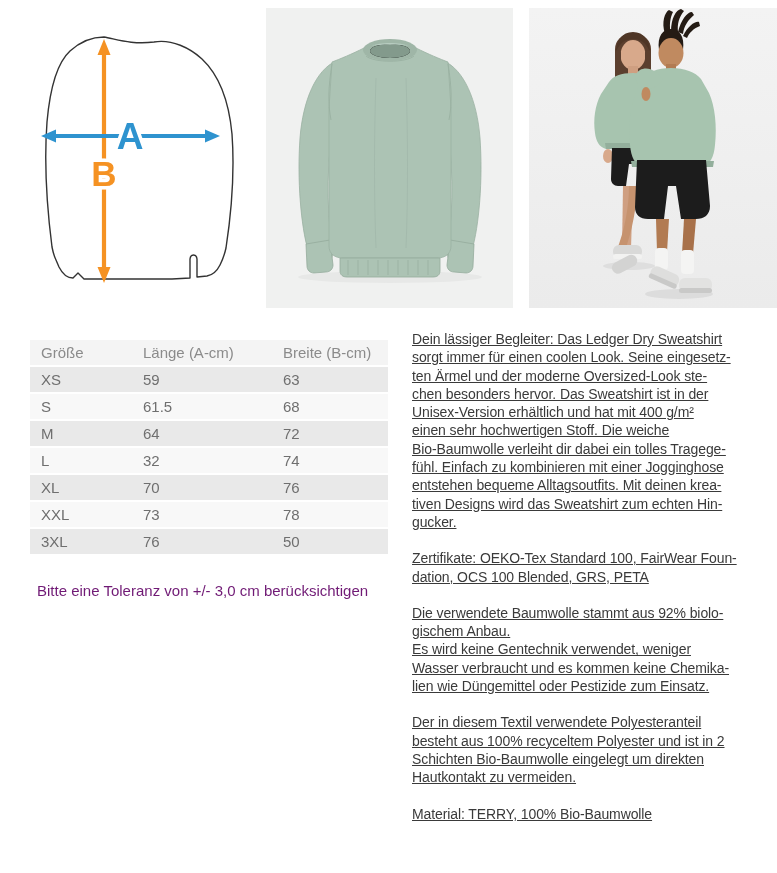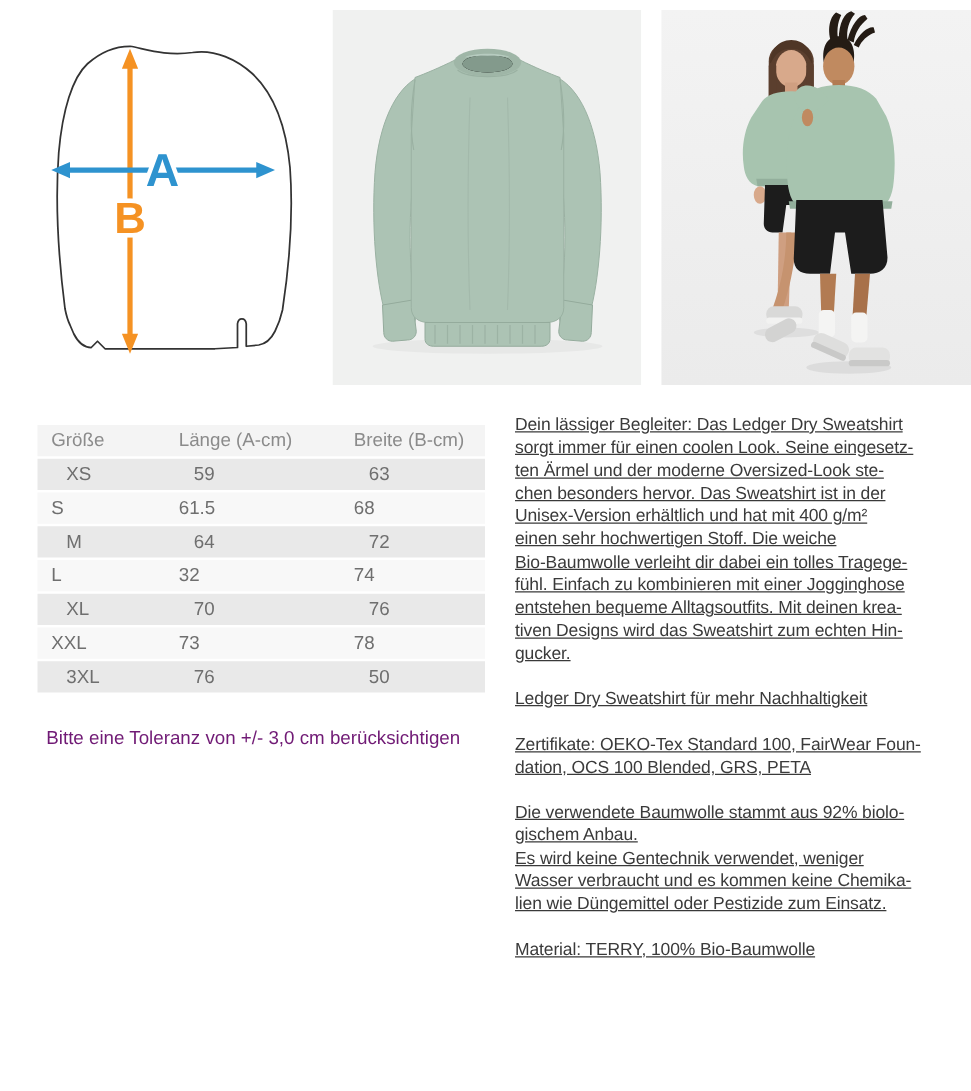--- a/index.html
+++ b/index.html
@@ -11,21 +11,21 @@
   .img-box{position:absolute;top:8px;}
   #size-diagram{left:20px;top:10px;width:230px;height:300px;}
   #product-photo{left:266px;width:247px;height:300px;}
   #models-photo{left:529px;width:248px;height:300px;}
 
   
   .size-table{position:absolute;left:30px;top:340px;width:358px;font-size:15px;}
   .t-row{display:grid;grid-template-columns:102px 140px 1fr;height:25px;margin-bottom:2px;align-items:center;}
   .t-row > div{padding-left:11px;white-space:nowrap;overflow:hidden;}
   .t-head{background:#f4f4f4;color:#8b8b8b;}
-  .t-odd{background:#e9e9e9;color:#6f6f6f;padding-left:12px;}
+  .t-odd{background:#e9e9e9;color:#6f6f6f;}
   .t-even{background:#f8f8f8;color:#6f6f6f;}
 
   .tolerance{position:absolute;left:37px;top:582px;font-size:15px;color:#701a75;}
 
   
   .desc{position:absolute;left:412px;top:330px;width:365px;color:#3a3a3a;
         font-size:14px;line-height:18.3px;}
   .desc p{margin:0 0 18px 0;white-space:pre;letter-spacing:-0.1px;text-decoration:underline;}
 </style>
 </head>
@@ -258,24 +258,27 @@
 sorgt immer für einen coolen Look. Seine eingesetz-
 ten Ärmel und der moderne Oversized-Look ste-
 chen besonders hervor. Das Sweatshirt ist in der
 Unisex-Version erhältlich und hat mit 400 g/m²
 einen sehr hochwertigen Stoff. Die weiche
 Bio-Baumwolle verleiht dir dabei ein tolles Tragege-
 fühl. Einfach zu kombinieren mit einer Jogginghose
 entstehen bequeme Alltagsoutfits. Mit deinen krea-
 tiven Designs wird das Sweatshirt zum echten Hin-
 gucker.</p>
-    <p>Ledger Dry Sweatshirt für mehr Nachhaltigkeit</p>
     <p>Zertifikate: OEKO-Tex Standard 100, FairWear Foun-
 dation, OCS 100 Blended, GRS, PETA</p>
     <p>Die verwendete Baumwolle stammt aus 92% biolo-
 gischem Anbau.
 Es wird keine Gentechnik verwendet, weniger
 Wasser verbraucht und es kommen keine Chemika-
 lien wie Düngemittel oder Pestizide zum Einsatz.</p>
+    <p>Der in diesem Textil verwendete Polyesteranteil
+besteht aus 100% recyceltem Polyester und ist in 2
+Schichten Bio-Baumwolle eingelegt um direkten
+Hautkontakt zu vermeiden.</p>
     <p>Material: TERRY, 100% Bio-Baumwolle</p>
   </div>
 
 </div>
 
 </body></html>

